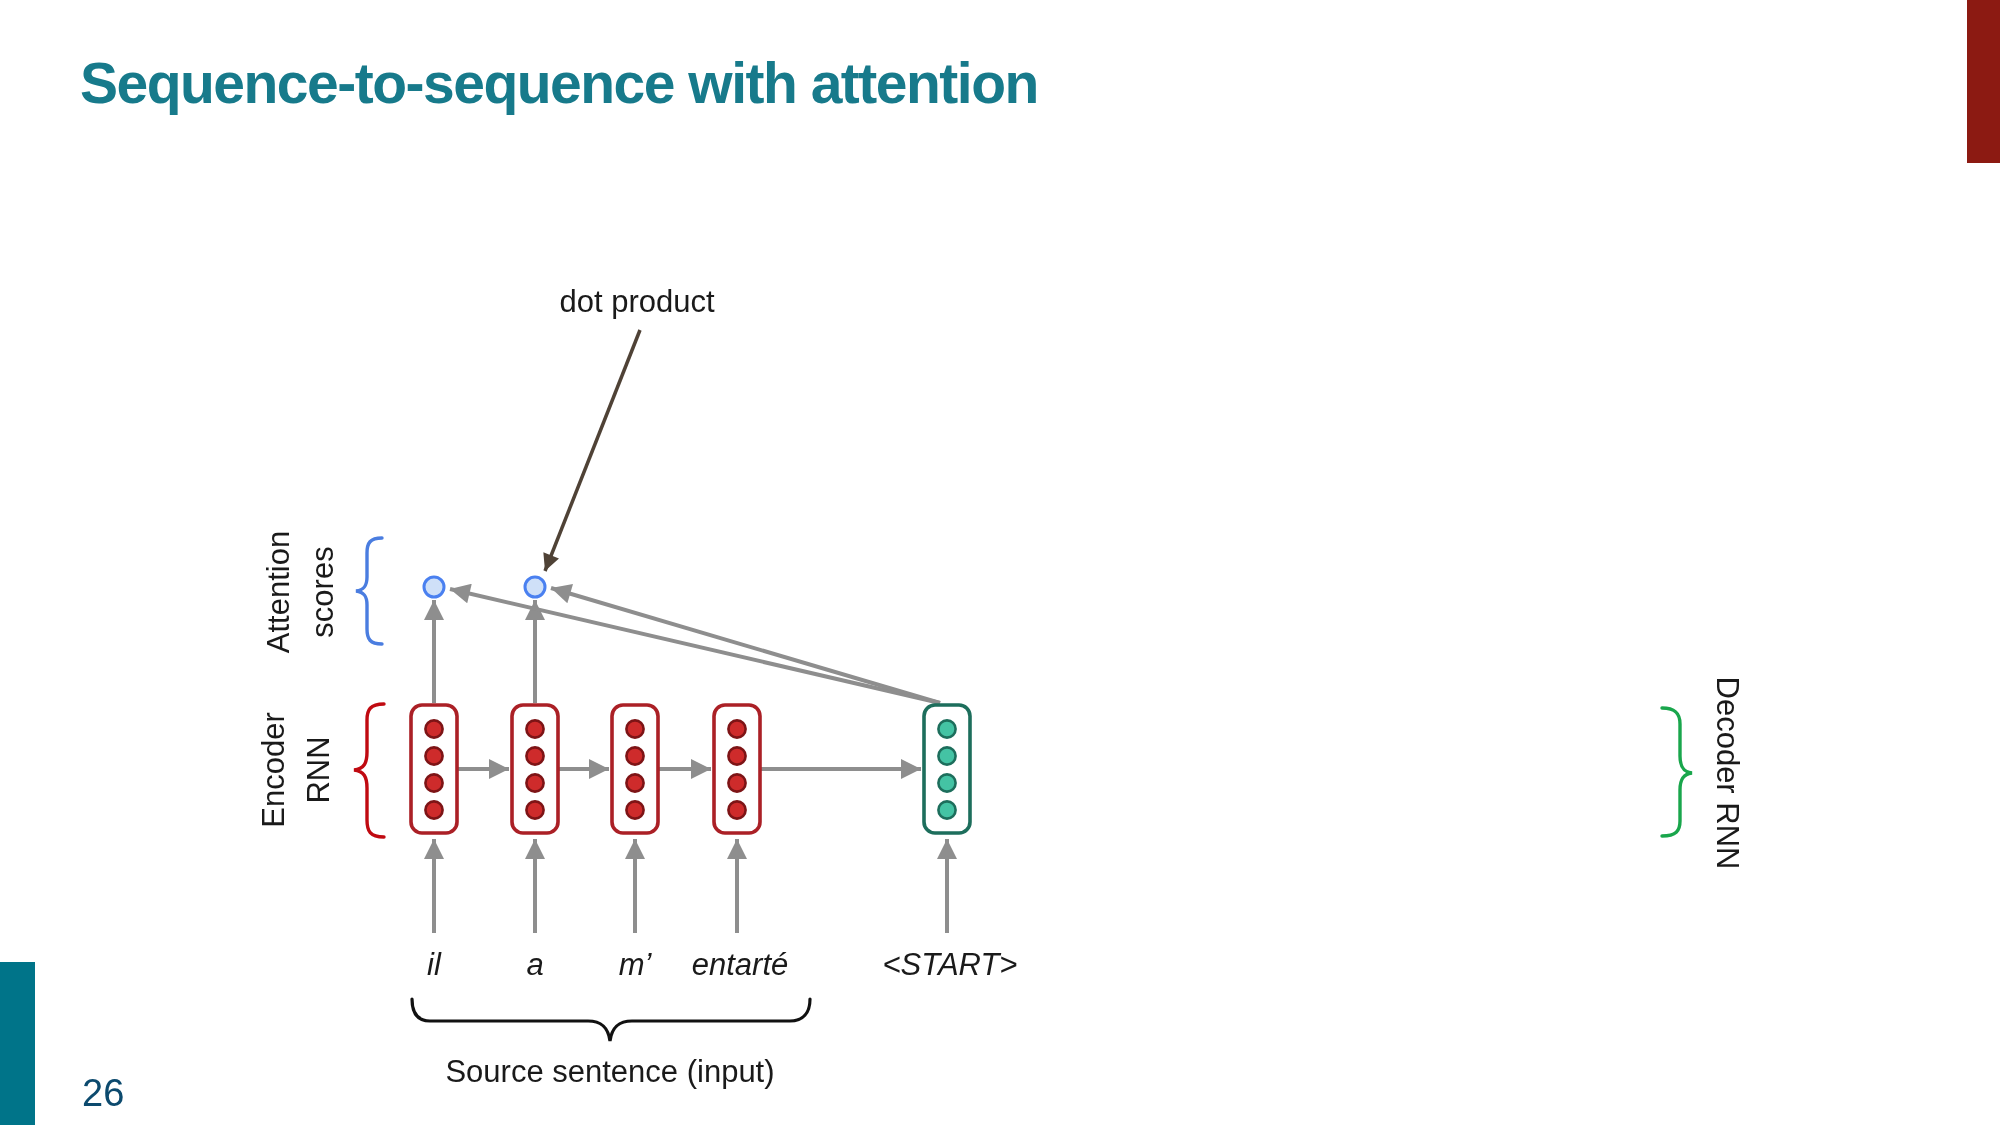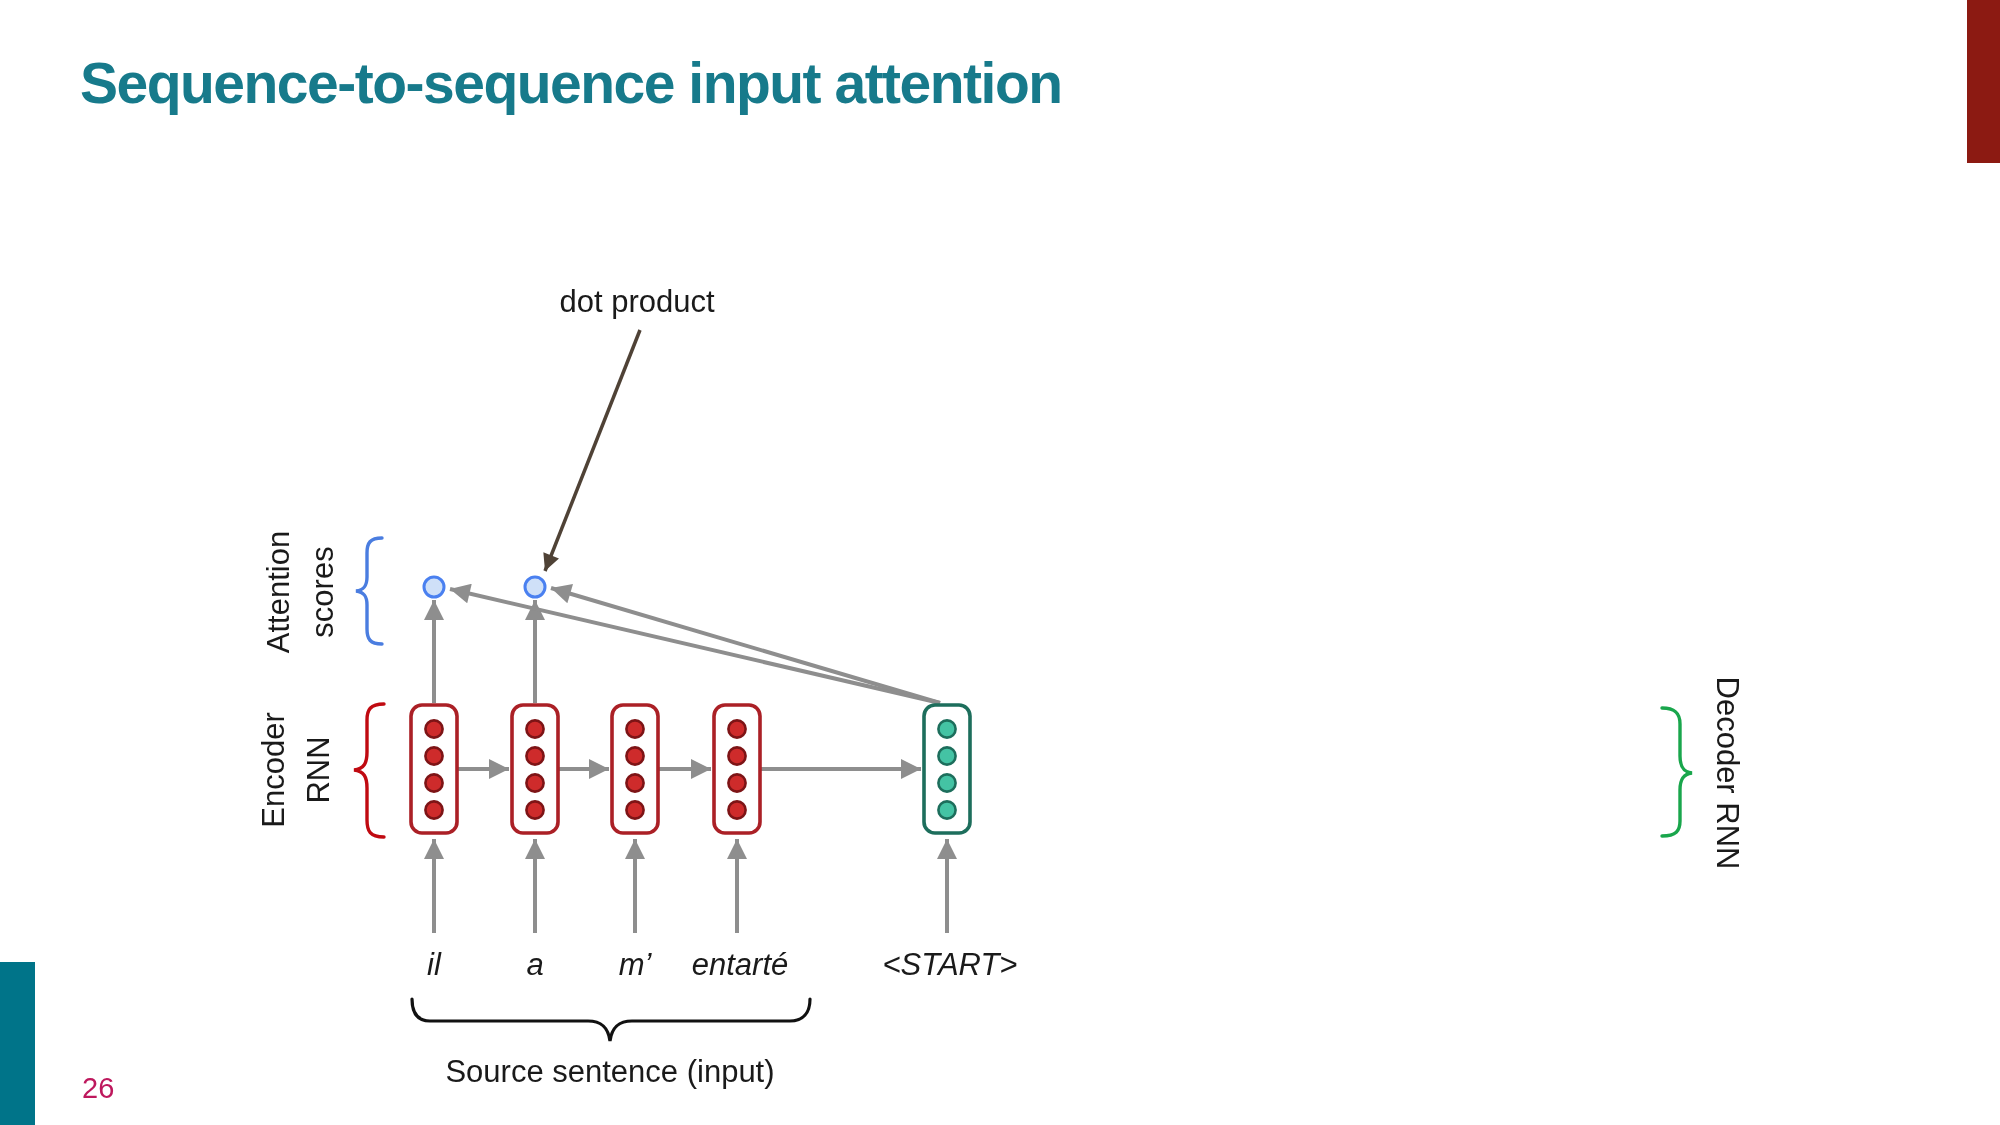--- a/index.html
+++ b/index.html
@@ -30,22 +30,22 @@
   }
   .corner-teal {
     position: absolute;
     left: 0; top: 962px;
     width: 35px; height: 163px;
     background: var(--corner_teal);
   }
   .page-num {
     position: absolute;
     left: 82px; top: 1072px;
-    font-size: 29px;
-    color: #be185d;
+    font-size: 38px;
+    color: #0c4a6e;
   }
   svg.diagram { position: absolute; left: 0; top: 0; }
 
   .arrow       { stroke: var(--arrow_gray); stroke-width: 4; fill: none; }
   .arrow-brown { stroke: var(--brown); stroke-width: 3.5; fill: none; }
   .mh-gray  { fill: var(--arrow_gray); }
   .mh-brown { fill: var(--brown); }
 
   .enc-rect  { fill: #ffffff; stroke: var(--encoder_border); stroke-width: 3.6; }
   .enc-dot   { fill: var(--encoder_circle_fill); stroke: var(--encoder_circle_stroke); stroke-width: 2.6; }
@@ -64,21 +64,21 @@
   .red-t   { fill: var(--encoder_label_red); }
   .green-t { fill: var(--decoder_label_green); }
   .it      { font-style: italic; }
   .caption { font-size: 32px; }
 </style>
 </head>
 <body>
 
 <div class="slide">
 
-  <h1 class="title">Sequence-to-sequence input attention</h1>
+  <h1 class="title">Sequence-to-sequence with attention</h1>
   <div class="corner-red"></div>
   <div class="corner-teal"></div>
   <div class="page-num">26</div>
 
   <svg class="diagram" width="2000" height="1125" viewBox="0 0 2000 1125" xmlns="http://www.w3.org/2000/svg">
 
     <defs>
       <marker id="ah" viewBox="0 0 10 10" refX="10" refY="5" markerWidth="5.5" markerHeight="5" orient="auto-start-reverse">
         <path d="M 0 0 L 10 5 L 0 10 z" class="mh-gray"></path>
       </marker>

